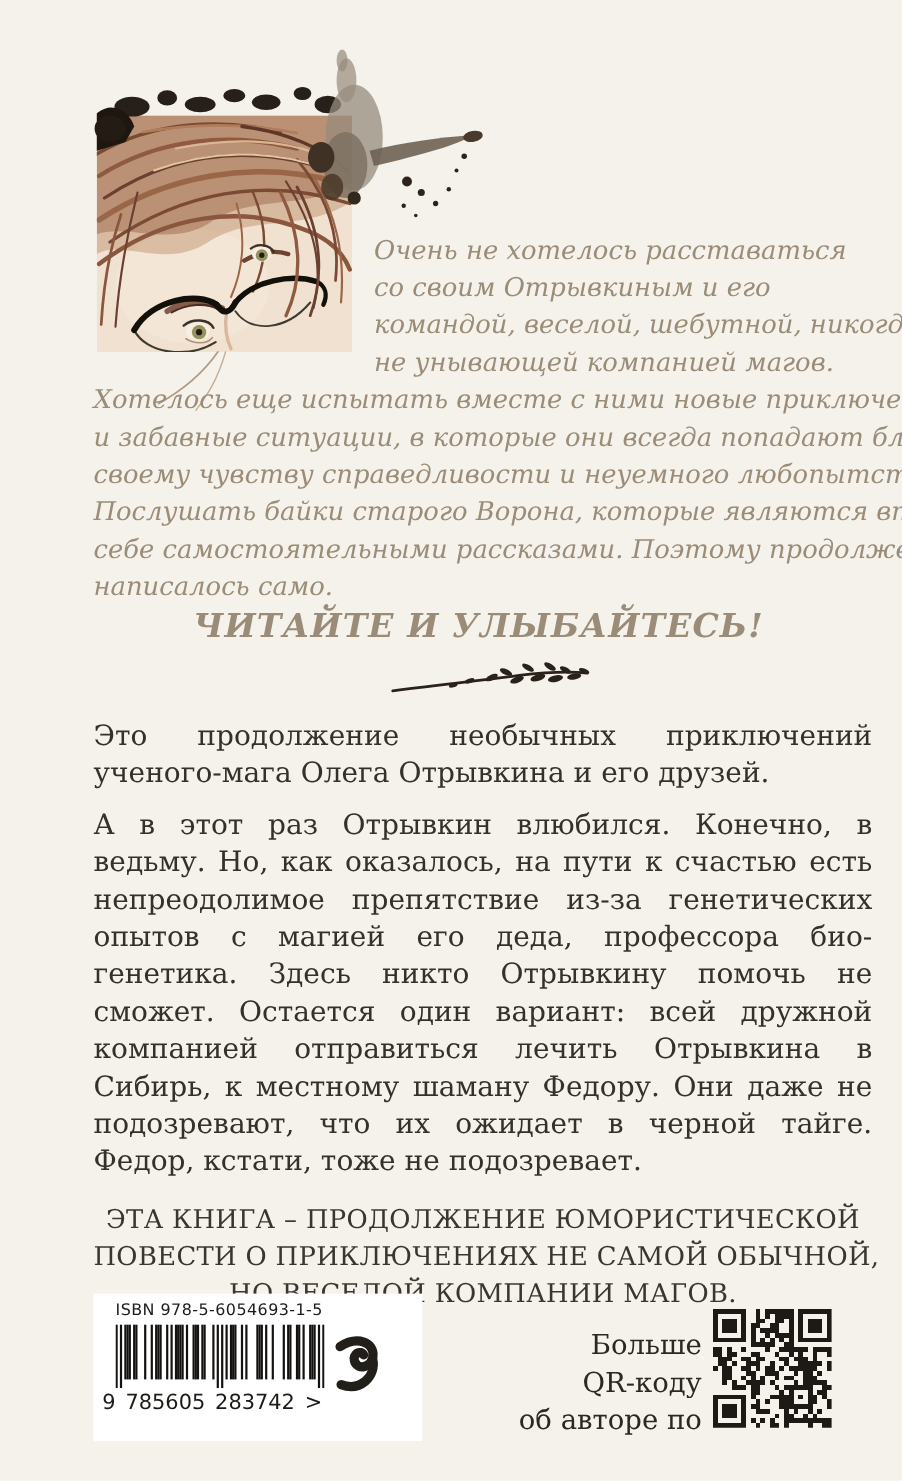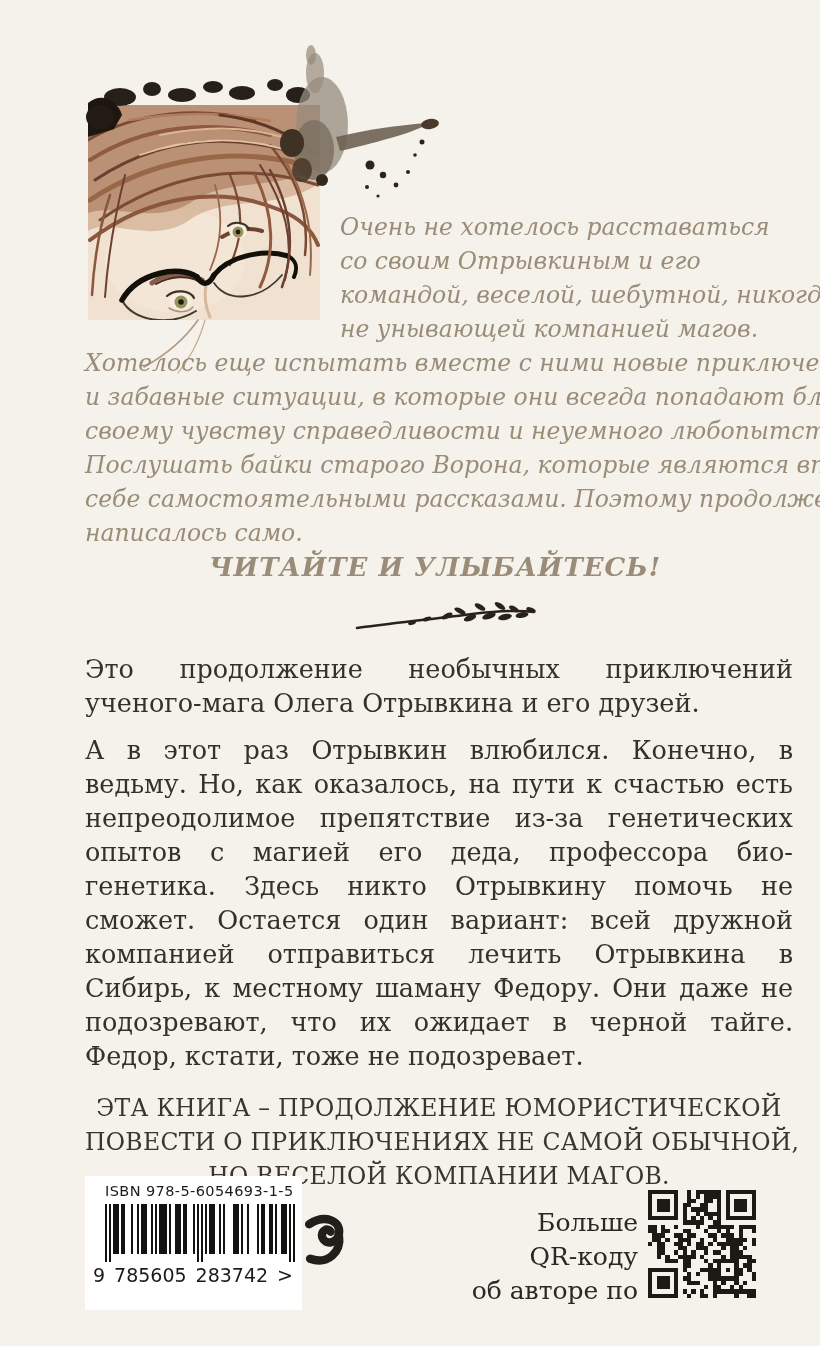--- a/index.html
+++ b/index.html
@@ -12,37 +12,37 @@
   
   .illustration{position:absolute; left:70px; top:25px; width:380px; height:350px;}
   
   .quote{position:absolute; font-style:italic; color:#9a8c78; font-size:23.5px; line-height:34px;}
   .quote .ql{white-space:nowrap;}
   .quote-indent{left:340px; top:210px;}
   .quote-full{left:85px; top:346px;}
   .heading{
     position:absolute; left:85px; top:552px; width:700px;
     text-align:center; font-style:italic; font-weight:700;
-    font-size:26px; letter-spacing:1px; color:#9a8c78;
+    font-size:30px; letter-spacing:1px; color:#9a8c78;
   }
   .twig{position:absolute; left:352px; top:598px; width:190px; height:45px;}
   
   .main-text{
     position:absolute; left:85px; top:652px; width:708px;
     color:#34312b; font-size:25.5px; line-height:34px;
   }
   .main-text p{margin:0 0 13px 0; text-align:justify;}
   .tagline{
     margin-top:18px; text-align:center; font-size:23.5px;
     line-height:34px; letter-spacing:0.3px; color:#393630;
   }
   .tagline div{white-space:nowrap;}
   
   .isbn-panel{
-    position:absolute; left:85px; top:1176px; width:217px; height:134px;
+    position:absolute; left:85px; top:1176px; width:299px; height:134px;
     background:#ffffff;
   }
   .isbn-label{
     position:absolute; left:20px; top:7px;
     font-family:"DejaVu Sans", sans-serif; font-size:14.5px;
     letter-spacing:0.4px; color:#1d1b18; white-space:nowrap;
   }
   .barcode{position:absolute; left:20px; top:28px; width:190px; height:58px;}
   .barcode-digits{
     position:absolute; left:8px; top:88px; width:200px;

